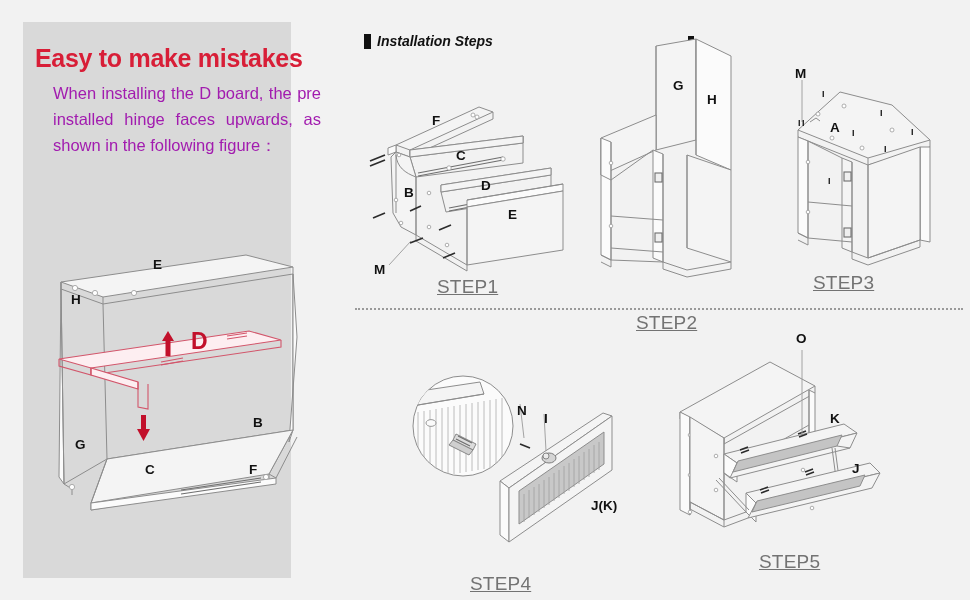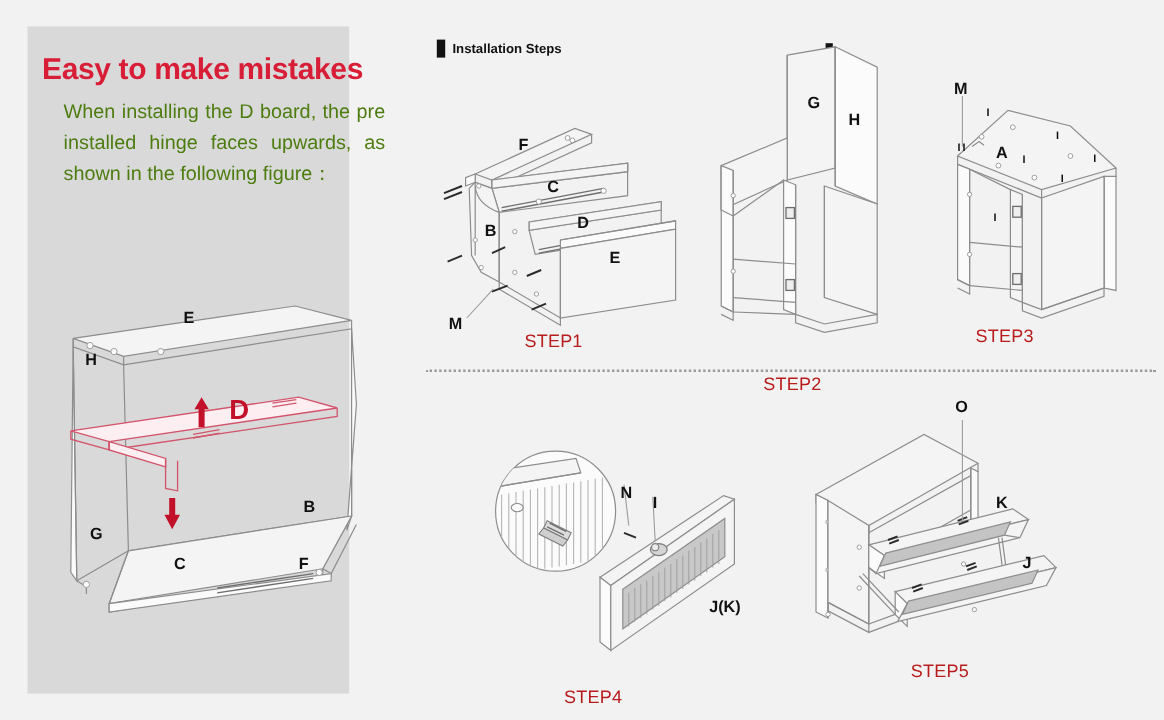--- a/index.html
+++ b/index.html
@@ -18,45 +18,45 @@
     background:#d9d9d9;
   }
   .mistake-title{
     position:absolute;left:12px;top:22px;
     font-size:25px;font-weight:bold;color:#d81e37;
     letter-spacing:-0.3px;white-space:nowrap;
     font-family:"Liberation Sans",sans-serif;
   }
   .mistake-body{
     position:absolute;left:30px;top:58px;width:268px;
-    font-size:16.5px;line-height:26px;color:#4d7c0f;
+    font-size:16.5px;line-height:26px;color:#a21caf;
     text-align:justify;text-indent:0;
     font-family:"Liberation Sans",sans-serif;
   }
 
   
   .steps-header{
     position:absolute;left:364px;top:33px;
     display:flex;align-items:center;gap:6px;
   }
   .steps-header .bullet{
     width:7px;height:15px;background:#111;display:inline-block;
   }
   .steps-header .label{
-    font-size:11px;font-weight:bold;color:#111;
+    font-size:14px;font-weight:bold;color:#111;font-style:italic;
   }
   .divider{
     position:absolute;left:355px;top:308px;width:608px;height:0;
     border-top:2px dotted #9a9a9a;
   }
 
   
   .step-cap{
-    position:absolute;font-size:15px;color:#b91c1c;
-    font-family:"Liberation Sans",sans-serif;letter-spacing:0.2px;
+    position:absolute;font-size:19px;color:#737373;
+    font-family:"Liberation Sans",sans-serif;letter-spacing:0.2px;text-decoration:underline;
   }
 
   
   .plabel{
     position:absolute;font-size:13.5px;font-weight:bold;color:#111;
     font-family:"Liberation Sans",sans-serif;
   }
 
   svg{position:absolute;overflow:visible;}
   .ln{fill:none;stroke:#8d8d8d;stroke-width:1;}

